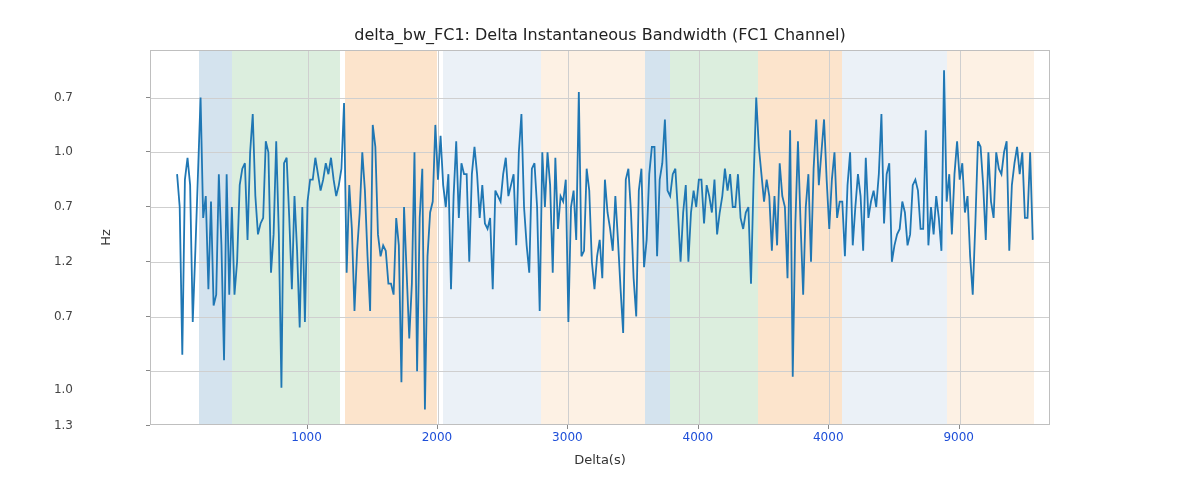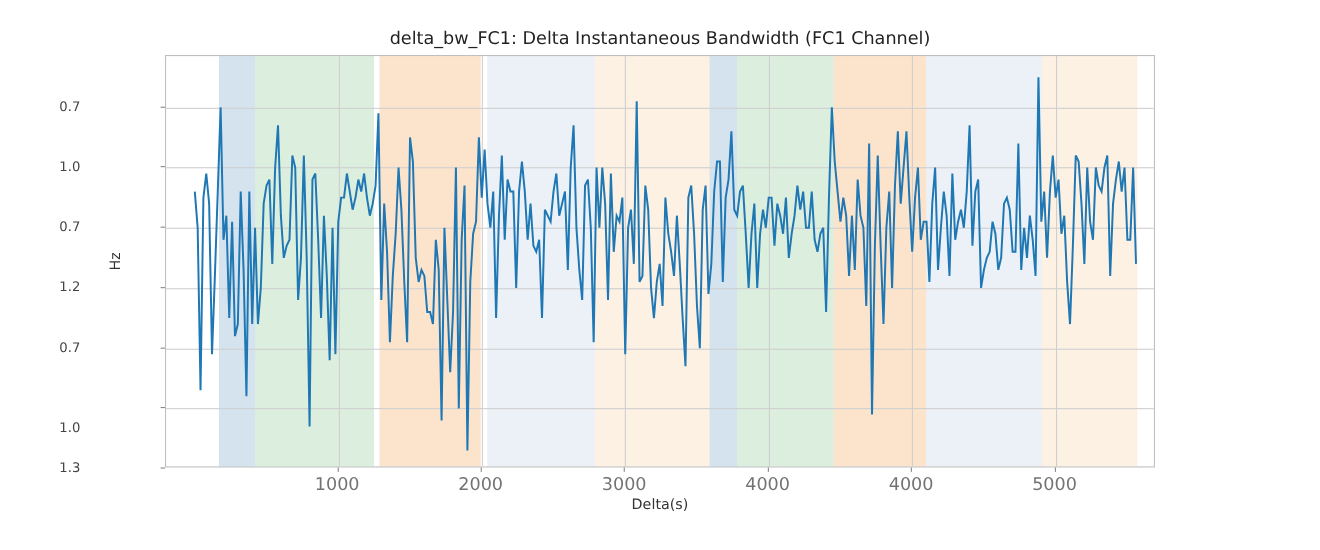--- a/index.html
+++ b/index.html
@@ -65,22 +65,22 @@
     position: absolute;
     font-size: 12px;
     color: #444;
     right: 1055px;
     transform: translateY(-50%);
     text-align: right;
     width: 40px;
   }
   .xtick {
     position: absolute;
-    font-size: 16px;
-    color: #737373;
+    font-size: 12px;
+    color: #1d4ed8;
     top: 430px;
     transform: translateX(-50%);
     text-align: center;
   }
   .gridline-h {
     position: absolute;
     left: 0;
     width: 100%;
     height: 0;
     border-top: 1px solid #cfcfcf;
@@ -166,21 +166,21 @@
       <div class="ytick" style="top: 206.022px;">0.7</div>
       <div class="ytick" style="top: 151.277px;">1.0</div>
       <div class="ytick" style="top: 96.5328px;">0.7</div>
     </div>
   <div id="xtick-layer">
       <div class="xtick" style="left: 306.522px;">1000</div>
       <div class="xtick" style="left: 436.957px;">2000</div>
       <div class="xtick" style="left: 567.391px;">3000</div>
       <div class="xtick" style="left: 697.826px;">4000</div>
       <div class="xtick" style="left: 828.261px;">4000</div>
-      <div class="xtick" style="left: 958.696px;">5000</div>
+      <div class="xtick" style="left: 958.696px;">9000</div>
     </div>
 
   <div class="xlabel">Delta(s)</div>
   <div class="ylabel">
     <span>Hz</span>
   </div>
 <div class="tick-mark" style="left: 146px; top: 425px; width: 4px; height: 1px;"></div>
     <div class="tick-mark" style="left: 146px; top: 370.255px; width: 4px; height: 1px;"></div>
     <div class="tick-mark" style="left: 146px; top: 315.511px; width: 4px; height: 1px;"></div>
     <div class="tick-mark" style="left: 146px; top: 260.766px; width: 4px; height: 1px;"></div>

